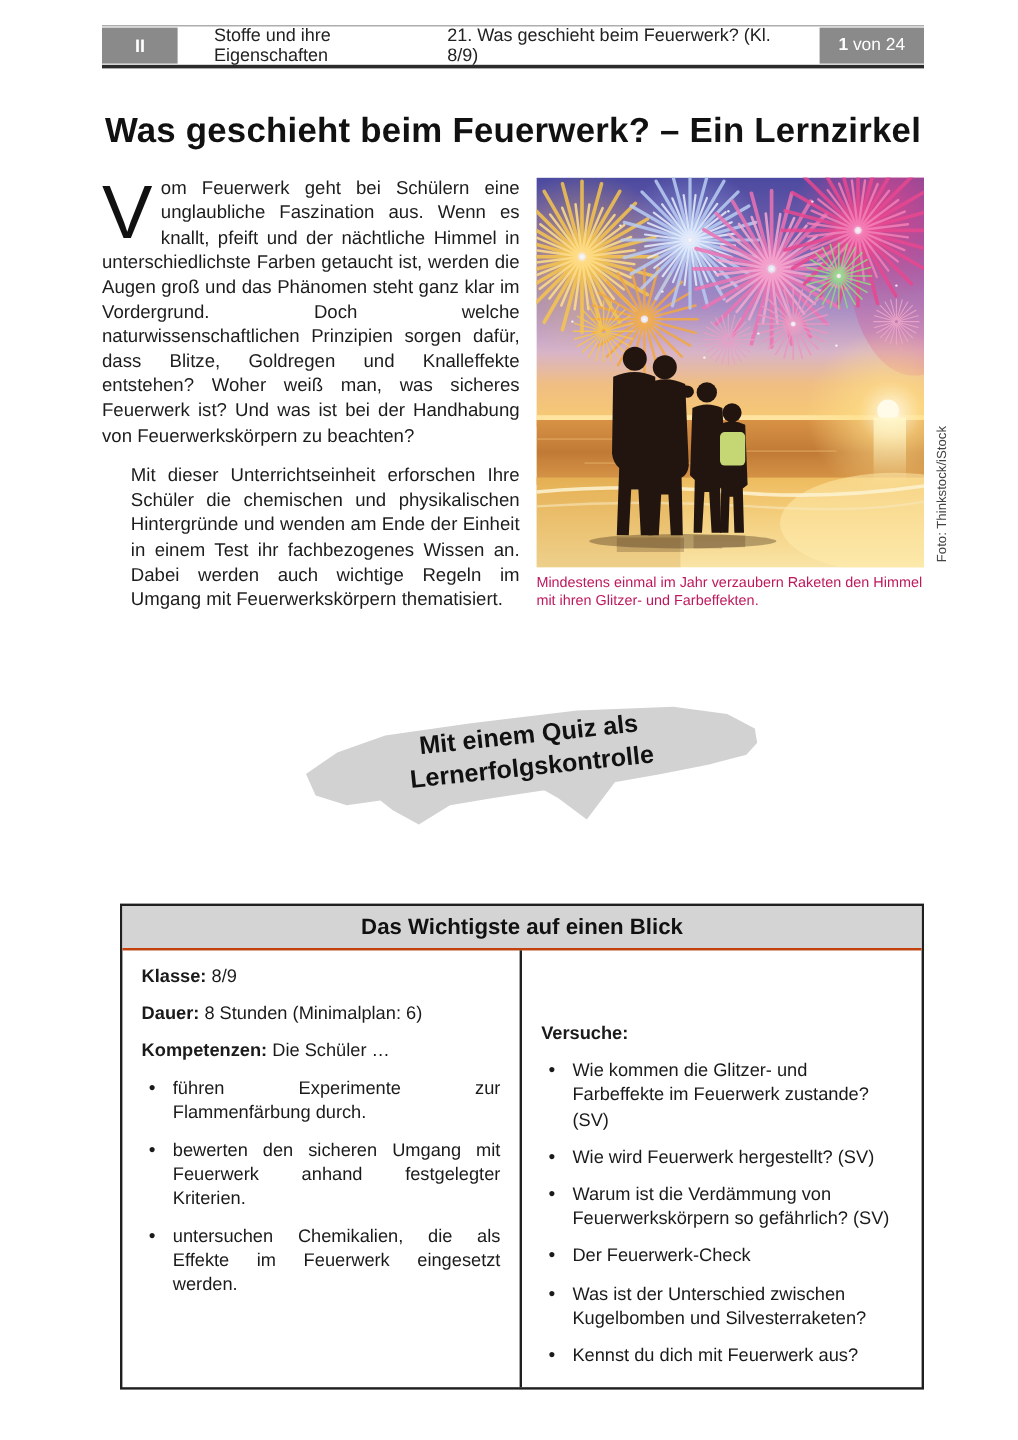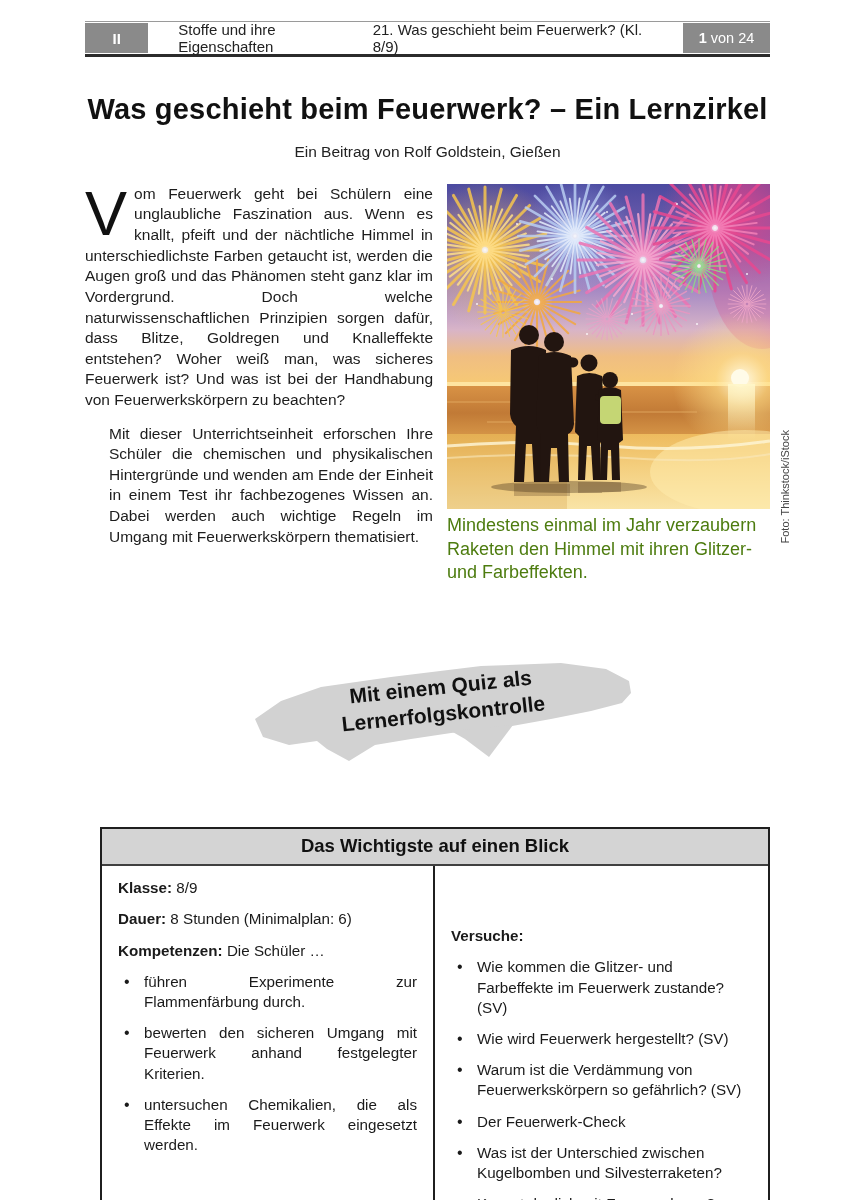--- a/index.html
+++ b/index.html
@@ -25,31 +25,31 @@
   .doc-title { font-size:29px; font-weight:bold; color:#111; letter-spacing:.2px; }
   .byline { margin-top:15px; font-size:15.5px; line-height:1.38; color:#222; }
 
   
   .main { margin-top:22px; display:flex; }
   .text-col { width:348px; font-size:15.5px; line-height:1.33; text-align:justify; color:#1c1c1c; }
   .text-col p + p { margin-top:13px;margin-left:24px; }
   .dropcap { float:left; font-size:63px; line-height:.8; padding:4px 7px 0 0; color:#111; }
   .figure-col { width:323px; margin-left:14px; position:relative; }
   .figure-col svg.photo { display:block; width:323px; height:325px; }
-  .fig-caption { margin-top:5px; font-size:18px; line-height:1.32; color:#4d7c0f; }
+  .fig-caption { margin-top:5px; font-size:12px; line-height:1.32; color:#be185d; }
   .fig-credit { position:absolute; right:-21px; bottom:42px; writing-mode:vertical-rl; transform:rotate(180deg); font-size:11px; color:#444; white-space:nowrap; }
 
   
   .banner-wrap { position:relative; margin-top:68px; margin-left:166px; width:385px; height:118px; }
   .banner-wrap svg { position:absolute; left:0; top:0; }
   .banner-text { position:absolute; left:36px; top:20px; width:310px; text-align:center; transform:rotate(-6deg); font-size:21px; font-weight:bold; line-height:1.3; color:#111; }
 
   
   .overview { margin-top:56px; margin-left:15px; width:670px; border:2px solid #1f1f1f; }
-  .overview-head { background:#d4d4d4; border-bottom:2px solid #404040; text-align:center; font-size:18.5px; font-weight:bold; padding:6px 0 7px; color:#111; }
+  .overview-head { background:#d4d4d4; border-bottom:2px solid #c2410c; text-align:center; font-size:18.5px; font-weight:bold; padding:6px 0 7px; color:#111; }
   .overview-body { display:flex; }
   .ov-col { width:50%; padding:12px 16px 14px 16px; font-size:15.2px; line-height:1.33; }
   .ov-col.left { border-right:2px solid #1f1f1f; text-align:justify; }
   .ov-line { margin-bottom:11px; }
   .ov-label { font-weight:bold;margin-top:48px; }
   .bullet { position:relative; padding-left:26px; margin-bottom:11px; }
   .bullet::before { content:"•"; position:absolute; left:6px; top:-1px; font-size:16px; }
   .ov-col .bullet:last-child { margin-bottom:2px; }
 </style>
 </head>
@@ -70,21 +70,20 @@
           <b>1</b>
           <span>von 24</span>
         </div>
       </div>
       <div class="kopf-botline"></div>
     </div>
 
     <div class="title-block">
       <div class="doc-title">Was geschieht beim Feuerwerk? – Ein Lernzirkel</div>
       <div class="byline">
-        <div>Ein Beitrag von Rolf Goldstein, Gießen</div>
       </div>
     </div>
 
     <div class="main">
       <div class="text-col">
         <p><span class="dropcap">V</span><span>om Feuerwerk geht bei Schülern eine unglaubliche Faszination aus. Wenn es knallt, pfeift und der nächtliche Himmel in unterschiedlichste Farben getaucht ist, werden die Augen groß und das Phänomen steht ganz klar im Vordergrund. Doch welche naturwissenschaftlichen Prinzipien sorgen dafür, dass Blitze, Goldregen und Knalleffekte entstehen? Woher weiß man, was sicheres Feuerwerk ist? Und was ist bei der Handhabung von Feuerwerkskörpern zu beachten?</span></p>
         <p>Mit dieser Unterrichtseinheit erforschen Ihre Schüler die chemischen und physikalischen Hintergründe und wenden am Ende der Einheit in einem Test ihr fachbezogenes Wissen an. Dabei werden auch wichtige Regeln im Umgang mit Feuerwerkskörpern thematisiert.</p>
       </div>
 
       <div class="figure-col">

